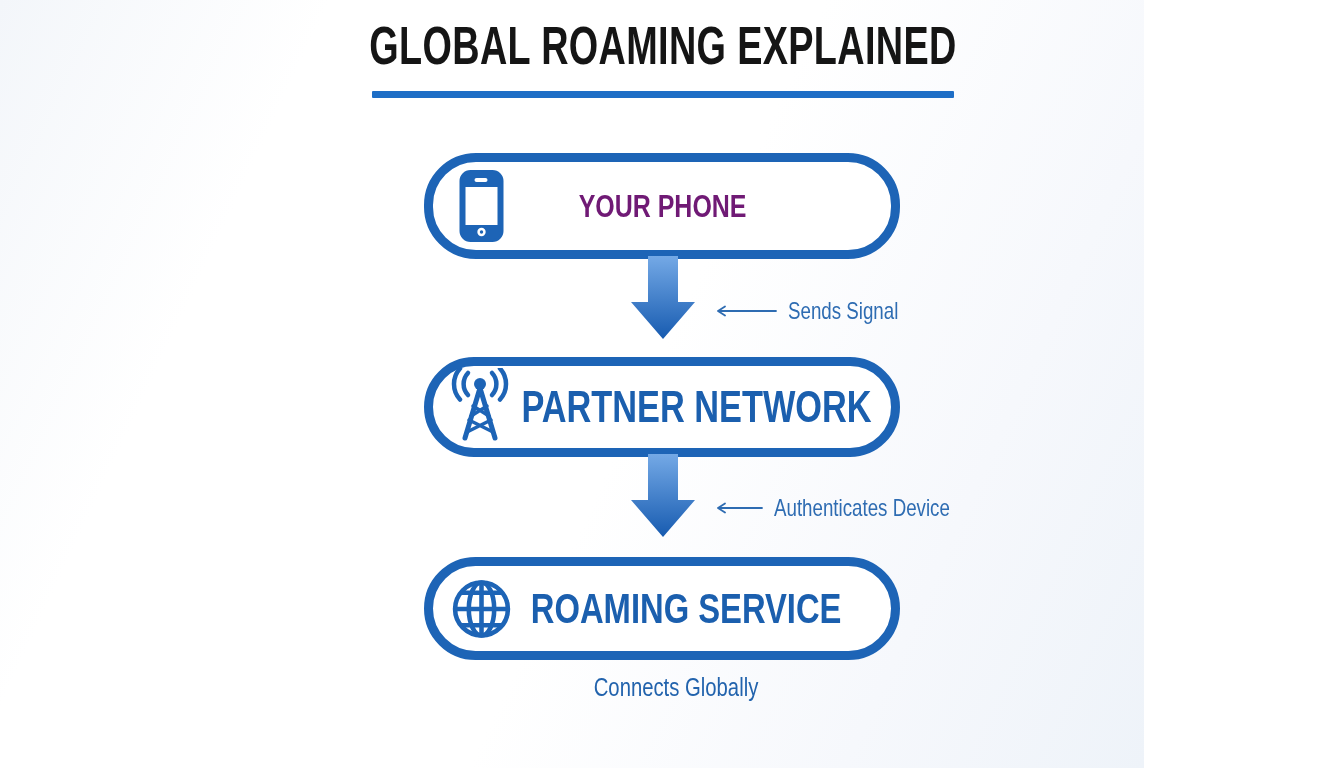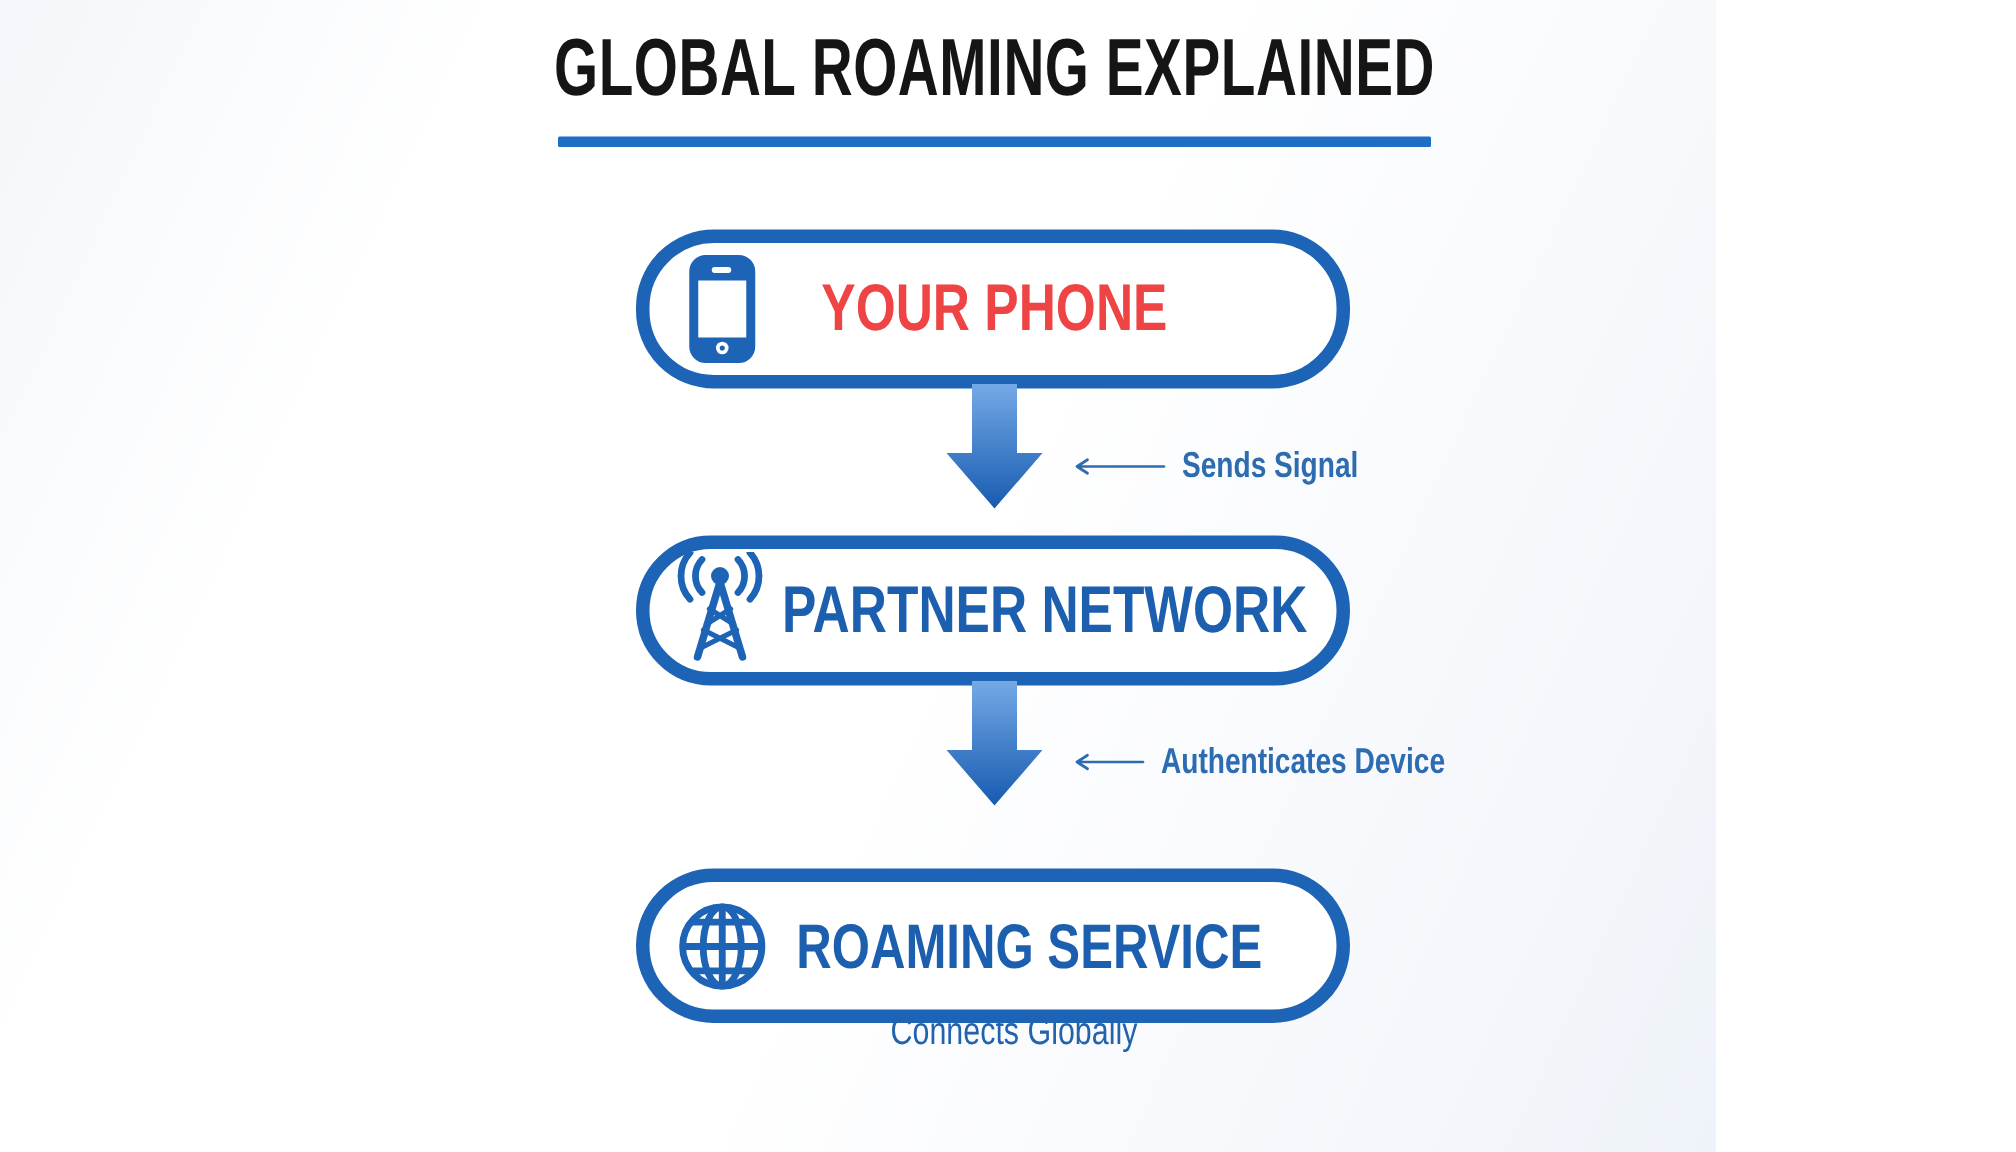--- a/index.html
+++ b/index.html
@@ -29,48 +29,48 @@
     position:absolute;left:372px;top:91px;width:582px;height:7px;
     background:#1e6ec6;border-radius:1px;
   }
 
   .node{
     position:absolute;left:424px;width:476px;box-sizing:border-box;
     background:#ffffff;border:9px solid #1d64b6;border-radius:52px;
   }
   .node-1{top:153px;height:106px;}
   .node-2{top:357px;height:100px;}
-  .node-3{top:579px;height:103px;}
+  .node-3{top:557px;height:103px;}
 
   .node-icon{position:absolute;top:50%;transform:translateY(-50%);line-height:0;}
   .icon-phone{left:25px;}
   .icon-tower{left:5px;}
   .icon-globe{left:17px;}
 
   .node-label{
     position:absolute;left:0;top:0;right:0;bottom:0;
     display:flex;align-items:center;justify-content:center;
     font-weight:700;white-space:nowrap;
   }
-  .node-1 .node-label{font-size:44px;color:#ef4444;padding-left:2px;}
+  .node-1 .node-label{font-size:32px;color:#701a75;padding-left:2px;}
   .node-2 .node-label{font-size:44px;color:#1b5fae;padding-left:69px;}
   .node-3 .node-label{font-size:42px;color:#1b5fae;padding-left:49px;}
 
   .flow-arrow{position:absolute;left:626px;width:74px;height:84px;}
   .flow-arrow-1{top:256px;}
   .flow-arrow-2{top:454px;}
 
   .annotation{
     position:absolute;left:706px;height:34px;
     display:flex;align-items:center;
   }
   .annotation-1{top:294px;}
   .annotation-2{top:491px;}
   .annotation .note-text{
-    margin-left:10px;font-size:24px;font-weight:700;color:#2e6cb2;
+    margin-left:10px;font-size:24px;font-weight:400;color:#2e6cb2;
     white-space:nowrap;
   }
   .annotation svg{flex:0 0 auto;}
 
   .footer-caption{
     position:absolute;left:676px;top:672px;transform:translateX(-50%);
     font-size:26px;font-weight:400;color:#2263ad;white-space:nowrap;
   }
 </style>
 </head>

